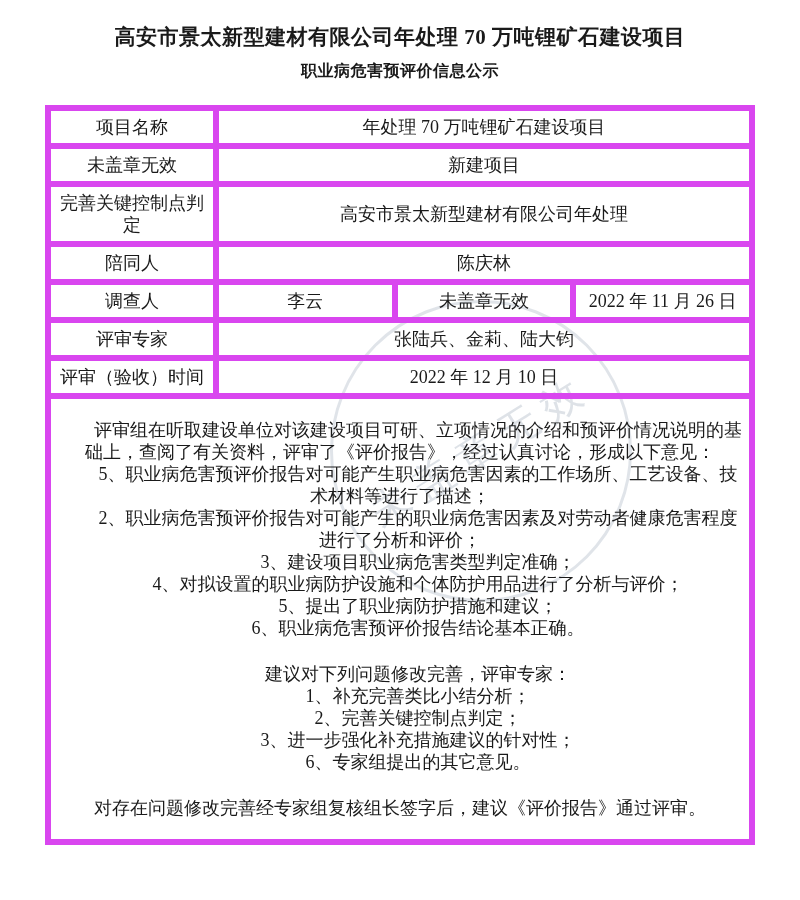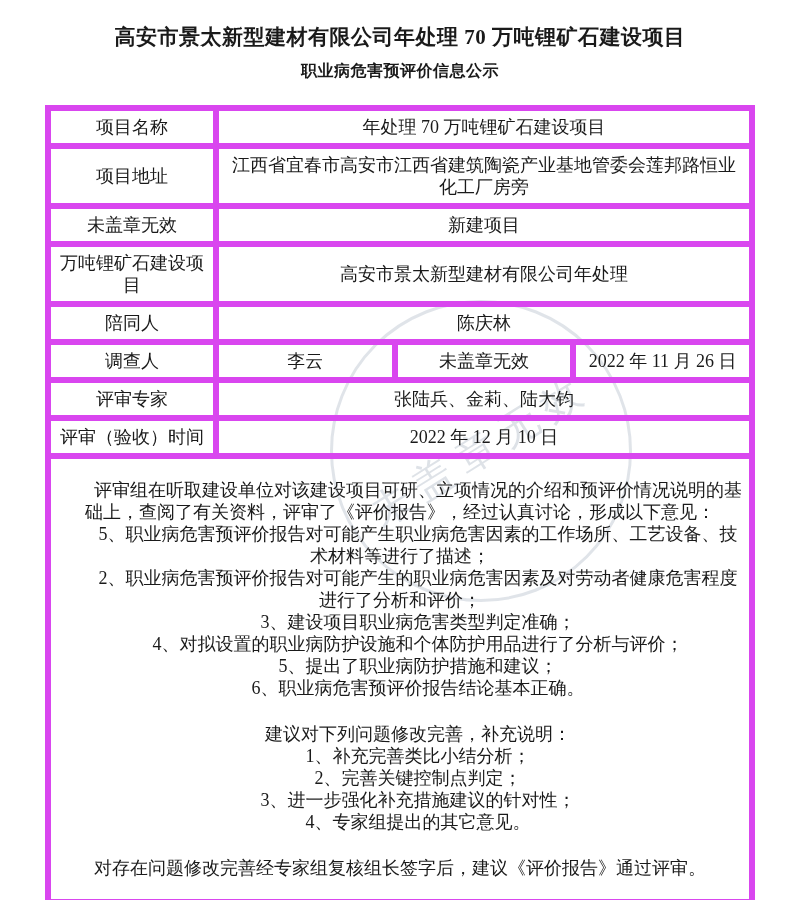--- a/index.html
+++ b/index.html
@@ -138,29 +138,25 @@
     <div class="wm-text">未盖章无效</div>
   </div>
 
   <table class="doc-table">
     <tbody>
       <tr>
         <td class="label">项目名称</td>
         <td class="value-wrap" colspan="3">年处理 70 万吨锂矿石建设项目</td>
       </tr>
       <tr>
-        <td class="label">项目地址</td>
-        <td class="value-wrap" colspan="3">江西省宜春市高安市江西省建筑陶瓷产业基地管委会莲邦路恒业化工厂房旁</td>
-      </tr>
-      <tr>
         <td class="label">未盖章无效</td>
         <td class="value-wrap" colspan="3">新建项目</td>
       </tr>
       <tr>
-        <td class="label">万吨锂矿石建设项目</td>
+        <td class="label">完善关键控制点判定</td>
         <td class="value-wrap" colspan="3">高安市景太新型建材有限公司年处理</td>
       </tr>
       <tr>
         <td class="label">陪同人</td>
         <td class="value-wrap" colspan="3">陈庆林</td>
       </tr>
       <tr>
         <td class="label">调查人</td>
         <td class="mid-value">李云</td>
         <td class="mid-label">未盖章无效</td>
@@ -177,25 +173,25 @@
       <tr>
         <td class="body-cell" colspan="4">
           <p class="indent2">评审组在听取建设单位对该建设项目可研、立项情况的介绍和预评价情况说明的基础上，查阅了有关资料，评审了《评价报告》，经过认真讨论，形成以下意见：</p>
           <p class="indent2">5、职业病危害预评价报告对可能产生职业病危害因素的工作场所、工艺设备、技术材料等进行了描述；</p>
           <p class="indent2">2、职业病危害预评价报告对可能产生的职业病危害因素及对劳动者健康危害程度进行了分析和评价；</p>
           <p class="indent2">3、建设项目职业病危害类型判定准确；</p>
           <p class="indent2">4、对拟设置的职业病防护设施和个体防护用品进行了分析与评价；</p>
           <p class="indent2">5、提出了职业病防护措施和建议；</p>
           <p class="indent2">6、职业病危害预评价报告结论基本正确。</p>
           <p class="blank"></p>
-          <p class="indent2">建议对下列问题修改完善，补充说明：</p>
+          <p class="indent2">建议对下列问题修改完善，评审专家：</p>
           <p class="indent2">1、补充完善类比小结分析；</p>
           <p class="indent2">2、完善关键控制点判定；</p>
           <p class="indent2">3、进一步强化补充措施建议的针对性；</p>
-          <p class="indent2">4、专家组提出的其它意见。</p>
+          <p class="indent2">6、专家组提出的其它意见。</p>
           <p class="blank"></p>
           <p>对存在问题修改完善经专家组复核组长签字后，建议《评价报告》通过评审。</p>
         </td>
       </tr>
     </tbody>
   </table>
 
 </div>
 
 </body></html>

